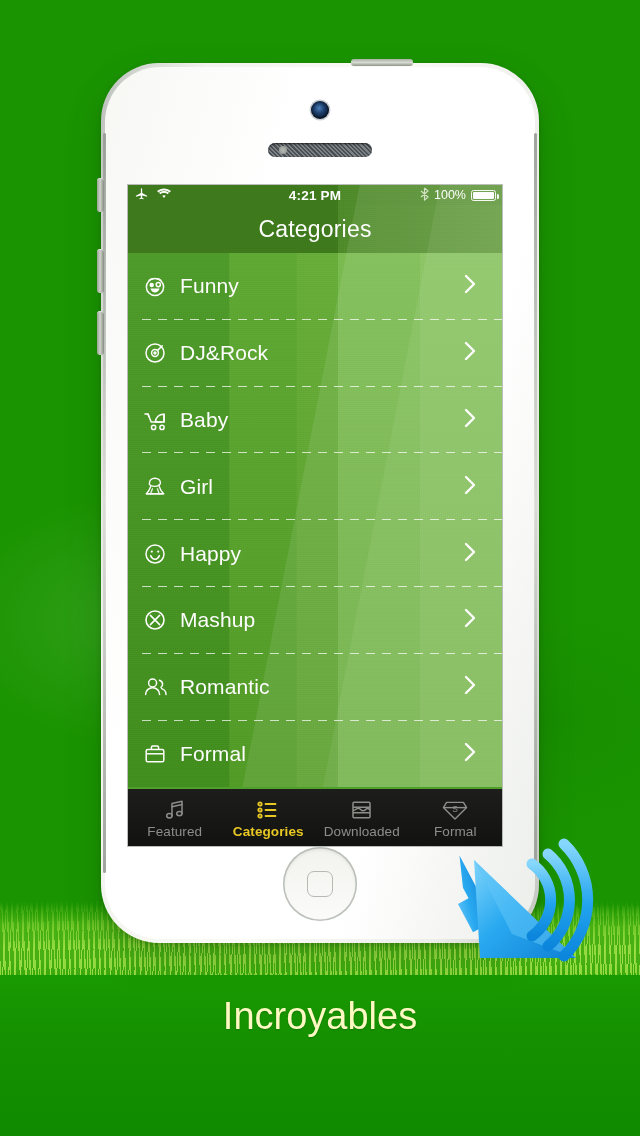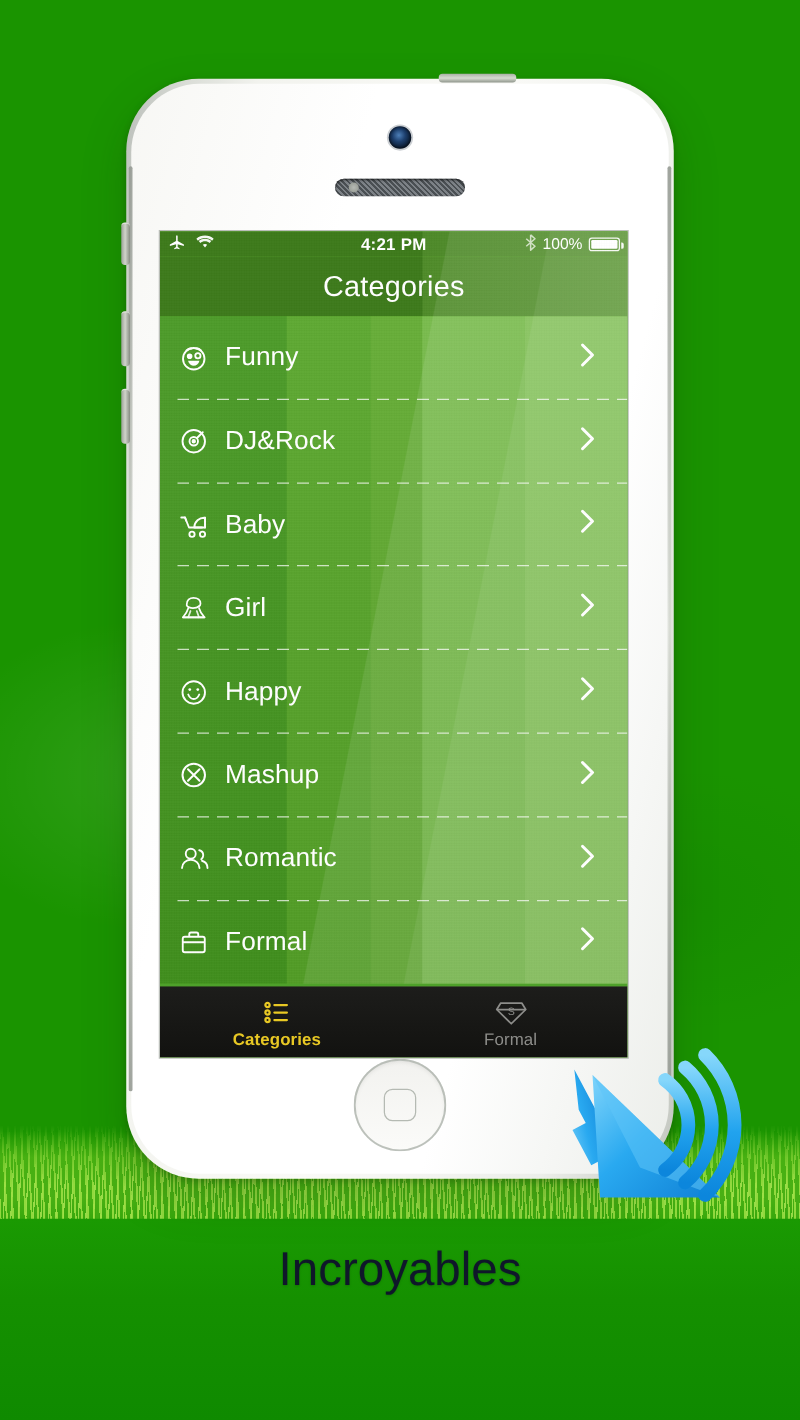--- a/index.html
+++ b/index.html
@@ -53,21 +53,21 @@
     mask-image:linear-gradient(to bottom, rgba(0,0,0,0) 0%, rgba(0,0,0,.35) 20%, #000 60%, #000 100%);
   }
   #bottom-panel {
     position:absolute; left:0; top:975px; width:640px; height:161px;
     background:linear-gradient(to bottom,#1a9a02 0%, #159000 40%, #0f8a00 100%);
   }
 
   
   #caption {
     position:absolute; left:0; top:985px; width:640px;
-    text-align:center; color:#0f172a;
+    text-align:center; color:#fef9c3;
     font-size:38px; line-height:62px; font-weight:400;
     text-shadow:0 1px 2px rgba(0,0,0,.18);
   }
   #caption div { white-space:nowrap; }
 
   
   #phone {
     position:absolute; left:101px; top:63px; width:438px; height:880px;
     border-radius:58px;
     background:linear-gradient(100deg,#b9bdb8 0%, #d9dcd6 8%, #f2f3ee 18%, #fafaf7 50%, #eceeea 82%, #c3c7c0 100%);
@@ -416,35 +416,56 @@
         <span class="row-label">Formal</span>
         <span class="chev">
           <svg width="12" height="20" viewBox="0 0 12 20" fill="none" stroke="#fff" stroke-width="2.4" stroke-linecap="round" stroke-linejoin="round">
               <path d="M2 2l8 8-8 8"></path>
             </svg>
         </span>
       </div>
     </div>
 
     <div id="tabbar">
+      <div class="tab inactive">
+        <span class="tab-icon">
+          <svg width="24" height="24" viewBox="0 0 24 24" fill="none" stroke="#8d8d8a" stroke-width="1.5" stroke-linecap="round" stroke-linejoin="round">
+            <path d="M9 17.4V5.4l10-2.2v12"></path>
+            <path d="M9 8.8l10-2.2"></path>
+            <ellipse cx="6.4" cy="17.8" rx="2.7" ry="2.2"></ellipse>
+            <ellipse cx="16.4" cy="15.6" rx="2.7" ry="2.2"></ellipse>
+          </svg>
+        </span>
+        <span class="tab-label">Featured</span>
+      </div>
 
       <div class="tab active">
         <span class="tab-icon">
           <svg width="26" height="24" viewBox="0 0 26 24" fill="none" stroke="#e8c824" stroke-width="1.8" stroke-linecap="round">
             <circle cx="5" cy="6" r="1.7"></circle>
               <path d="M10.5 6h10"></path>
             <circle cx="5" cy="12" r="1.7"></circle>
               <path d="M10.5 12h10"></path>
             <circle cx="5" cy="18" r="1.7"></circle>
               <path d="M10.5 18h10"></path>
           </svg>
         </span>
         <span class="tab-label">Categories</span>
       </div>
 
+      <div class="tab inactive">
+        <span class="tab-icon">
+          <svg width="25" height="24" viewBox="0 0 25 24" fill="none" stroke="#8d8d8a" stroke-width="1.5" stroke-linejoin="round">
+            <rect x="4" y="4.2" width="17" height="15.6" rx="1"></rect>
+            <path d="M4 9.2h17M4 14.8h17"></path>
+            <path d="M4 12.6c2.6 0 3.4-2.4 5.4-2.4s2.4 2.6 4.6 2.6 2.8-2.2 4.4-2.2c1 0 1.8.6 2.6 1.2"></path>
+          </svg>
+        </span>
+        <span class="tab-label">Downloaded</span>
+      </div>
 
       <div class="tab inactive">
         <span class="tab-icon">
           <svg width="28" height="24" viewBox="0 0 28 24" fill="none" stroke="#8d8d8a" stroke-width="1.4" stroke-linejoin="round">
             <path d="M5.6 4.4h16.8l3.2 5.2L14 21 2.4 9.6z"></path>
             <path d="M2.4 9.6h23.2"></path>
             <text x="14" y="14" text-anchor="middle" font-family="Liberation Sans, sans-serif" font-size="8.5" fill="#8d8d8a" stroke="none">S</text>
           </svg>
         </span>
         <span class="tab-label">Formal</span>

